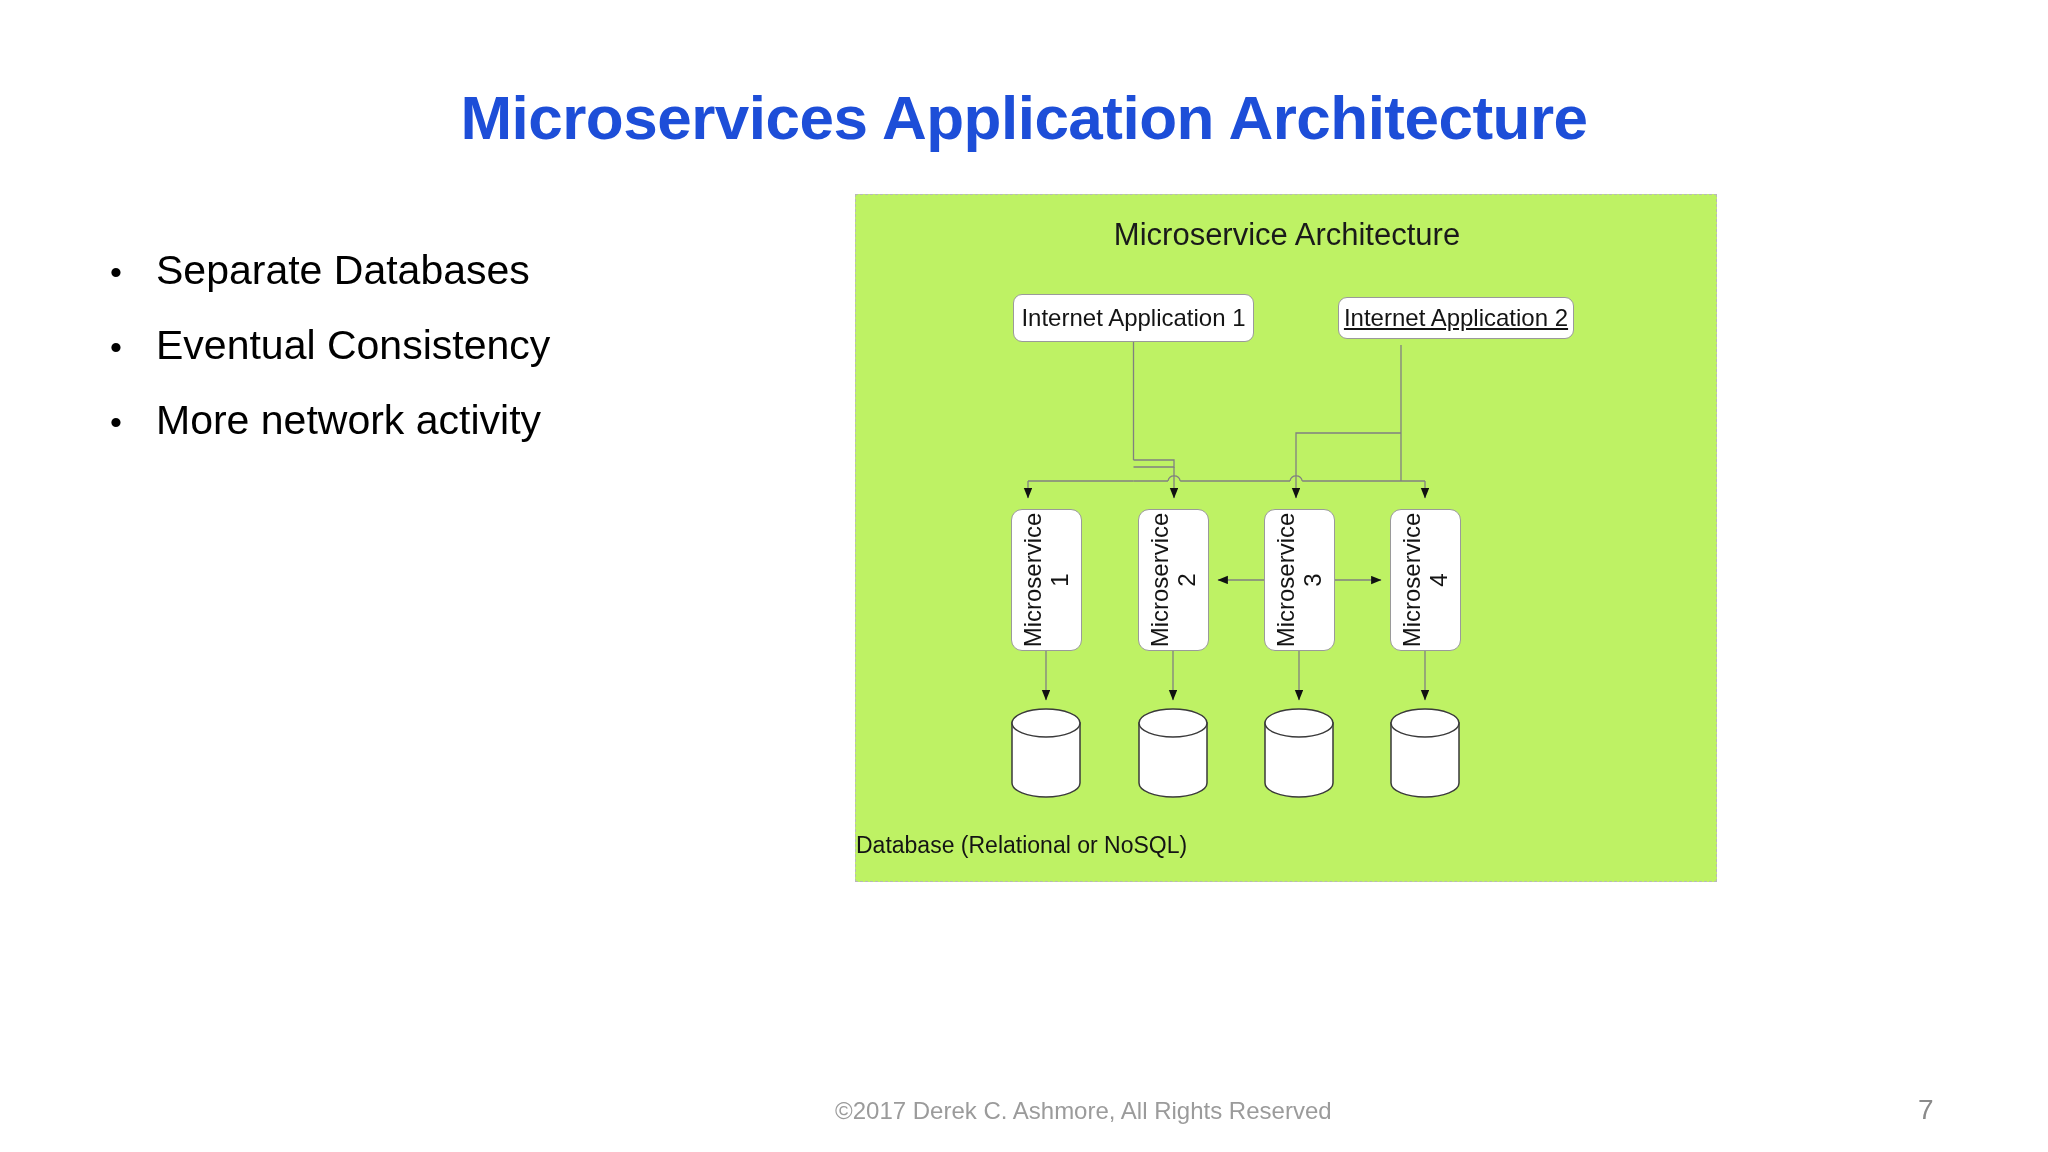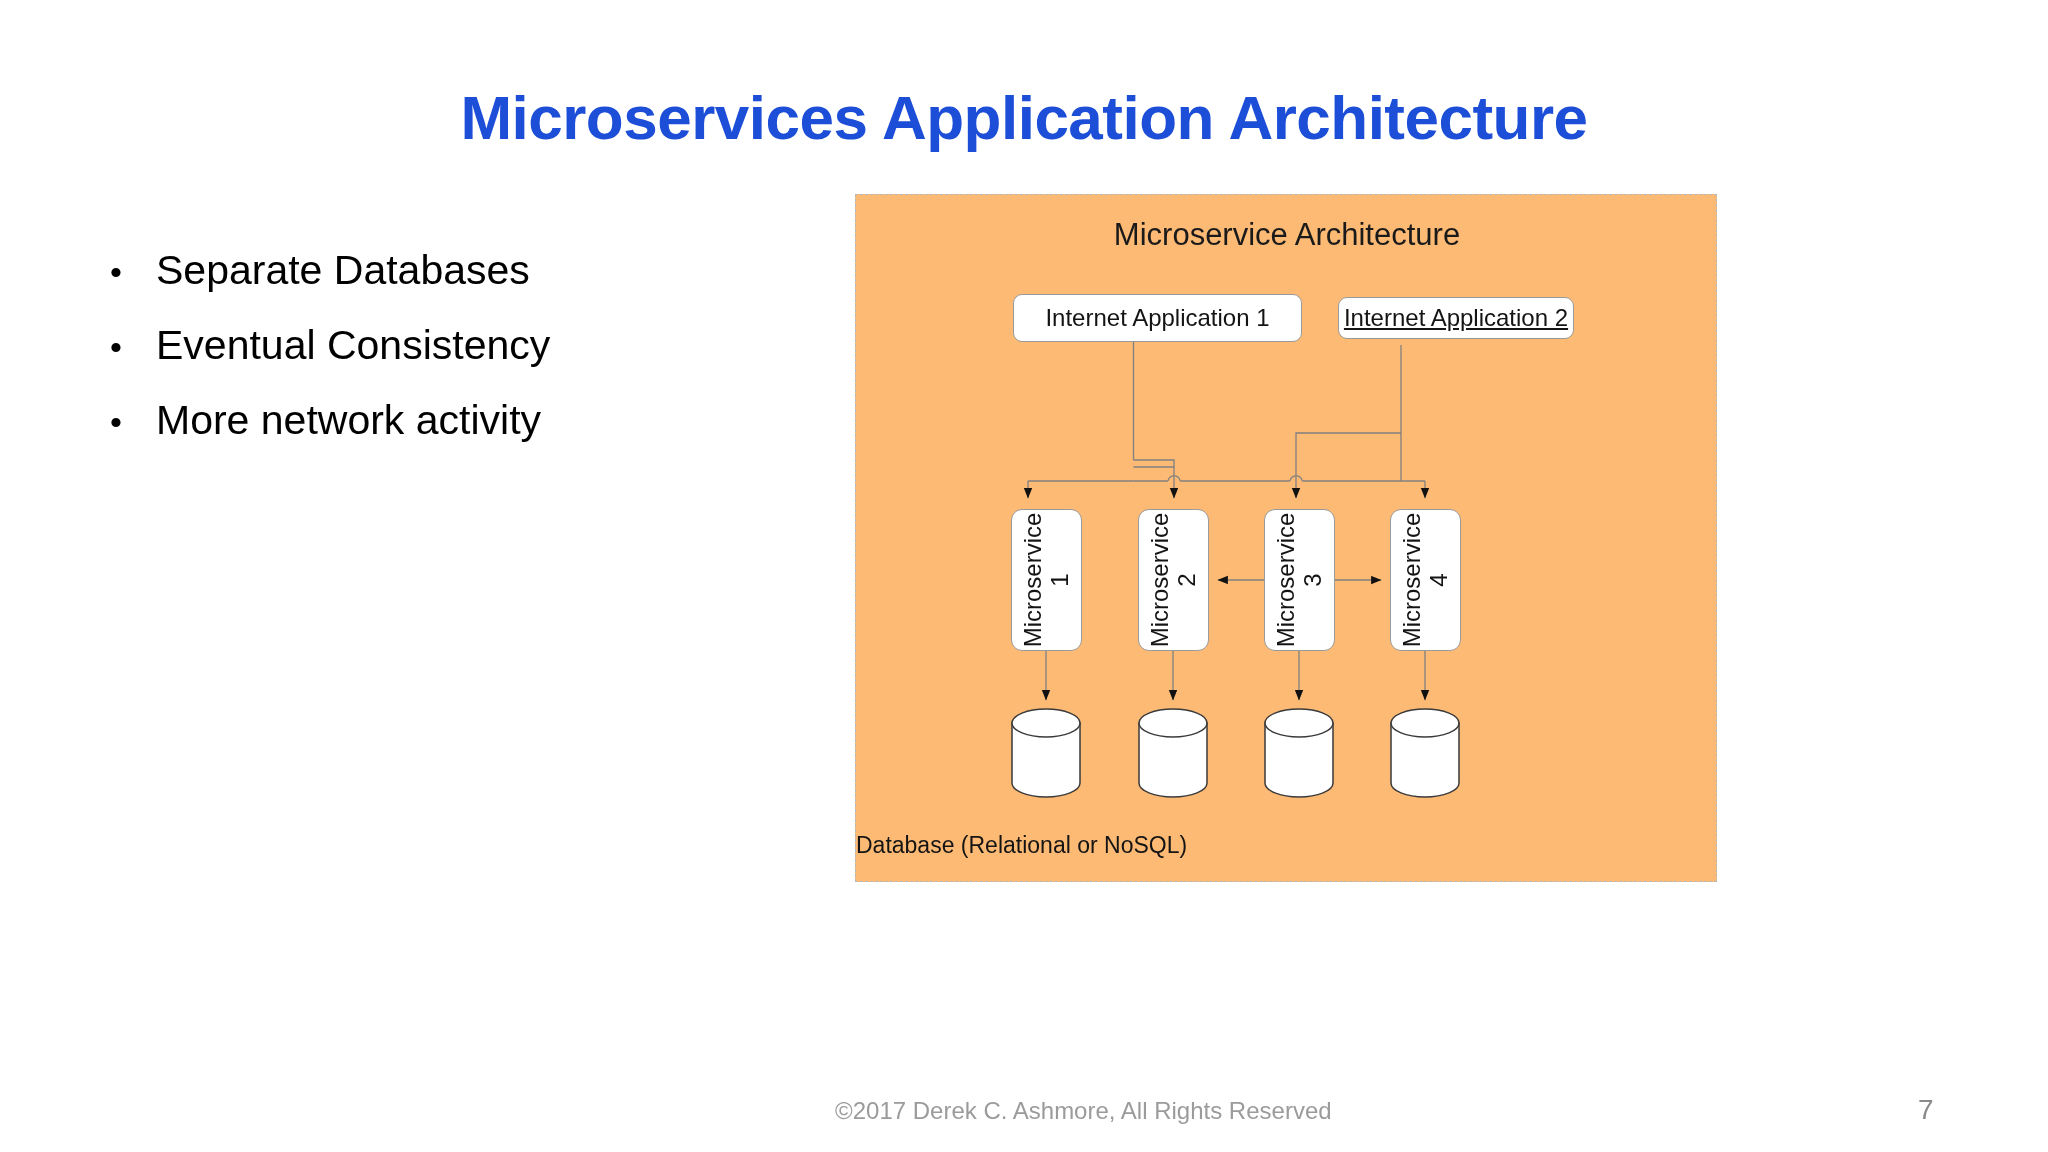--- a/index.html
+++ b/index.html
@@ -62,21 +62,21 @@
 
   
   #diagram-frame {
     position: absolute;
     left: 855px;
     top: 194px;
     width: 862px;
     height: 688px;
     border: 1.5px dashed #b8b8b8;
     box-sizing: border-box;
-    background: #fdba74;
+    background: #bef264;
   }
   #diagram-title {
     position: absolute;
     left: 0;
     top: 22px;
     width: 862px;
     text-align: center;
     font-size: 31px;
     color: #1a1a1a;
     white-space: nowrap;
@@ -99,21 +99,21 @@
     border: 1.3px solid #9a9a9a;
     border-radius: 9px;
     background: #ffffff;
     display: flex;
     align-items: center;
     justify-content: center;
     font-size: 24px;
     color: #141414;
     white-space: nowrap;
   }
-  #app-box-1 { left: 157px; top:  99px; width: 289px; height: 48px; }
+  #app-box-1 { left: 157px; top:  99px; width: 241px; height: 48px; }
   #app-box-2 { left: 482px; top: 102px; width: 236px; height: 42px; text-decoration: underline; }
 
   
   .ms-box {
     position: absolute;
     box-sizing: border-box;
     border: 1.3px solid #9a9a9a;
     border-radius: 11px;
     background: #ffffff;
     overflow: hidden;

